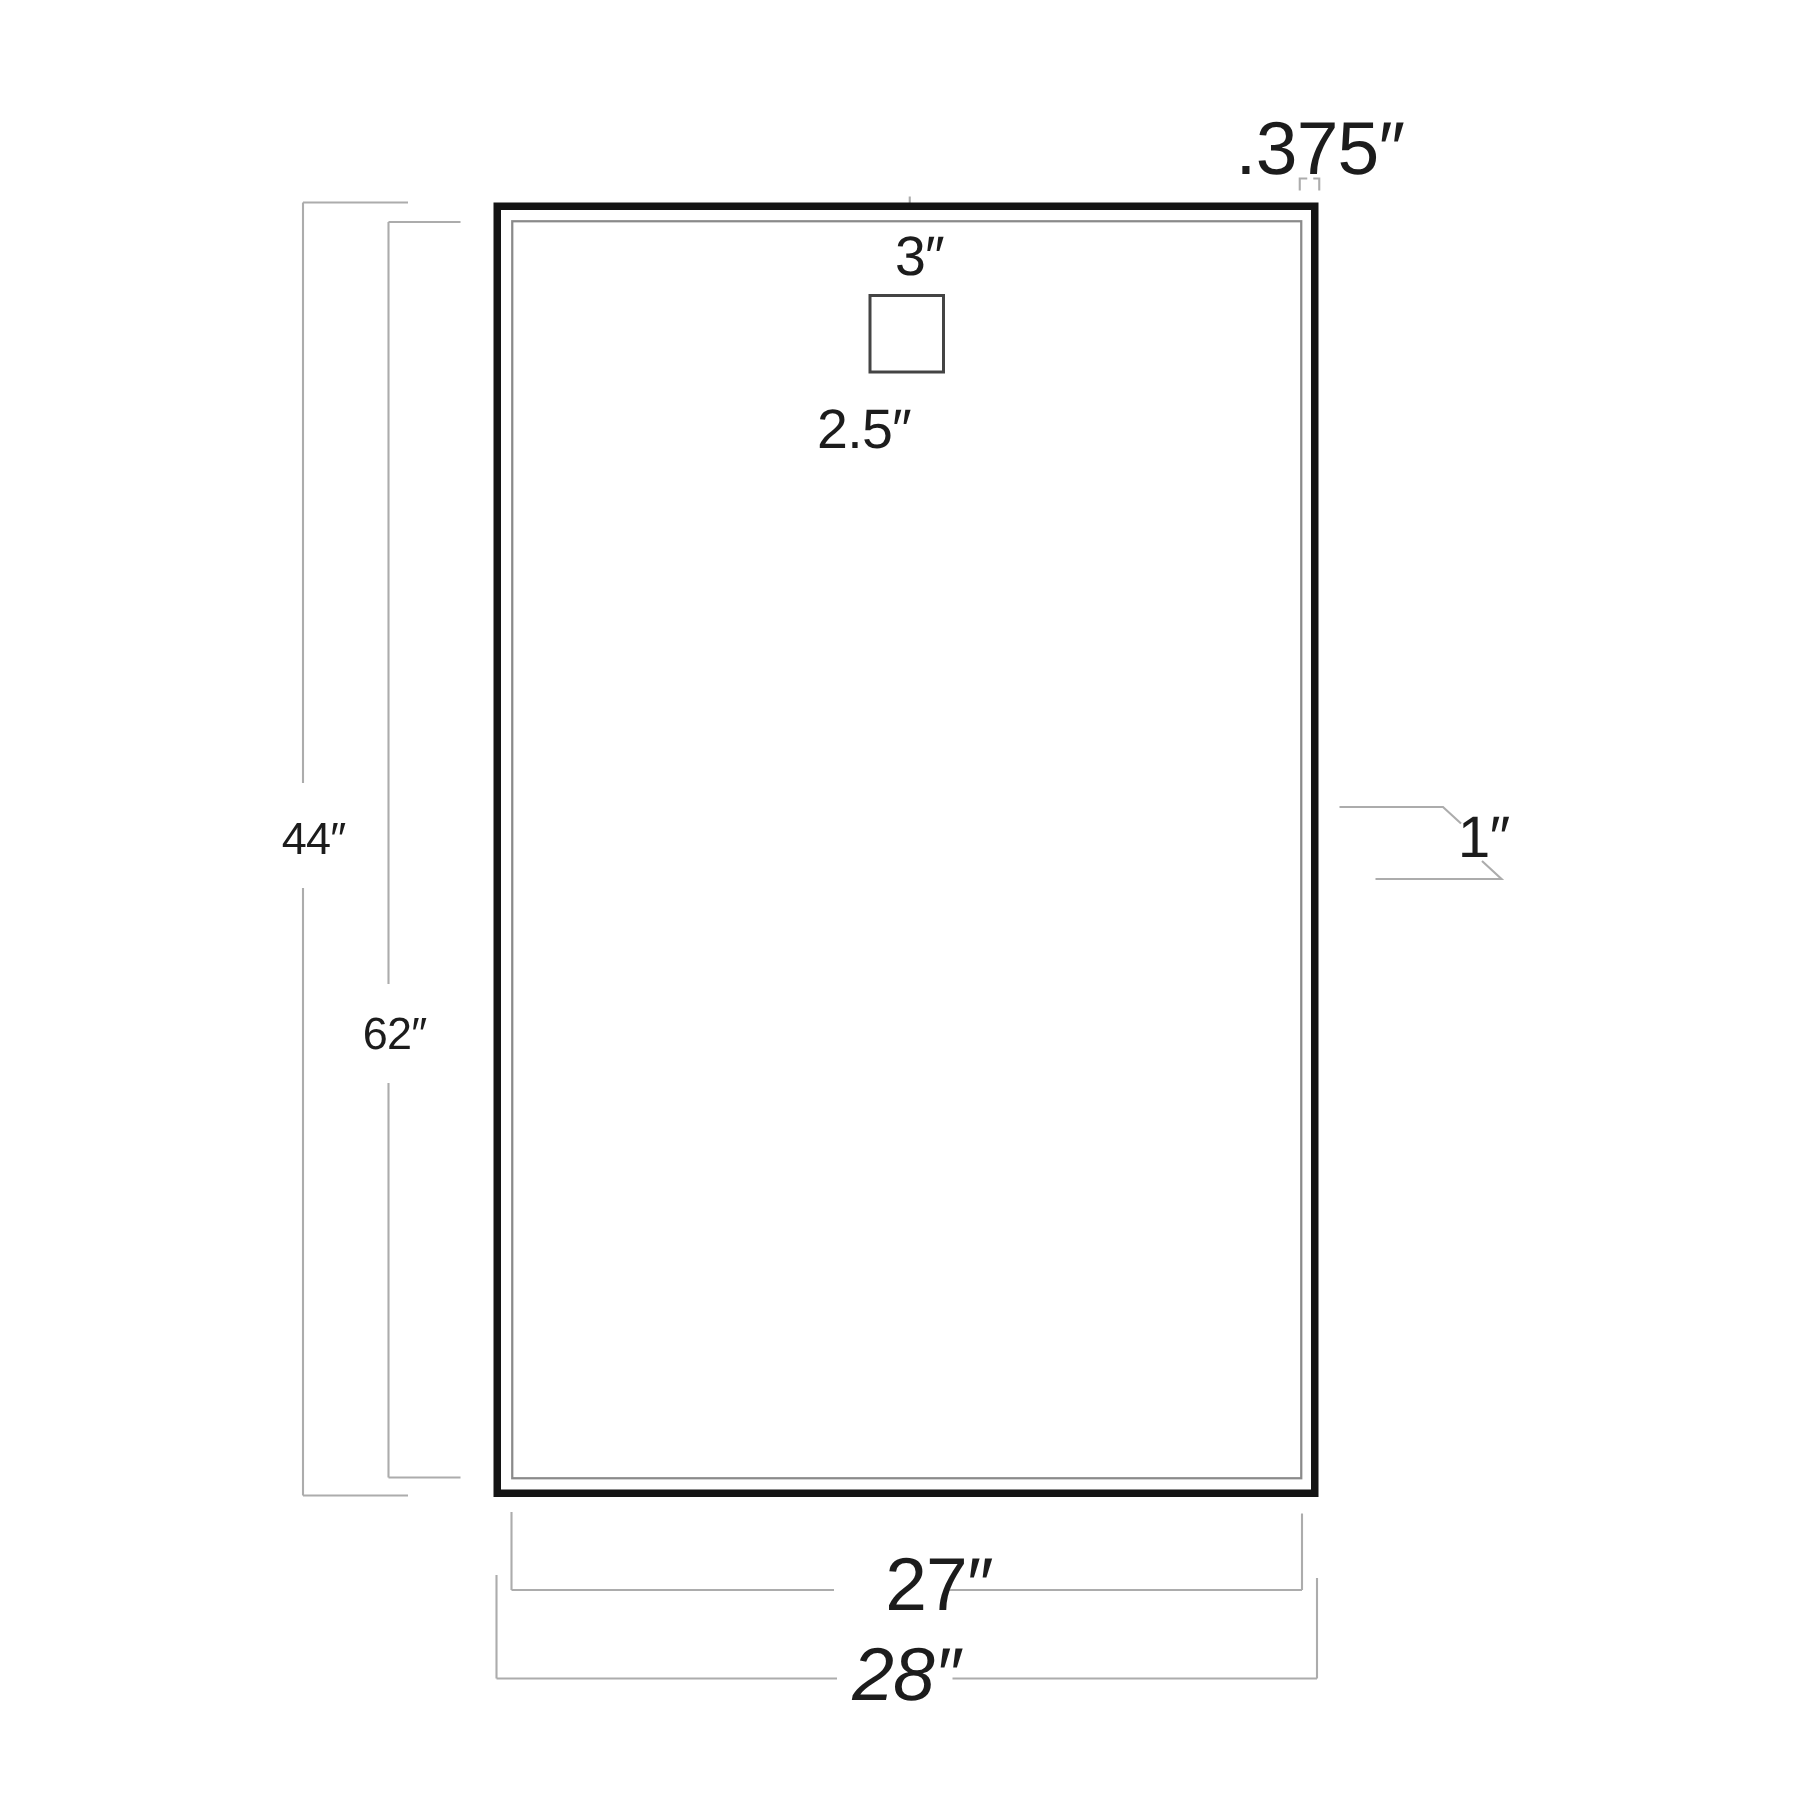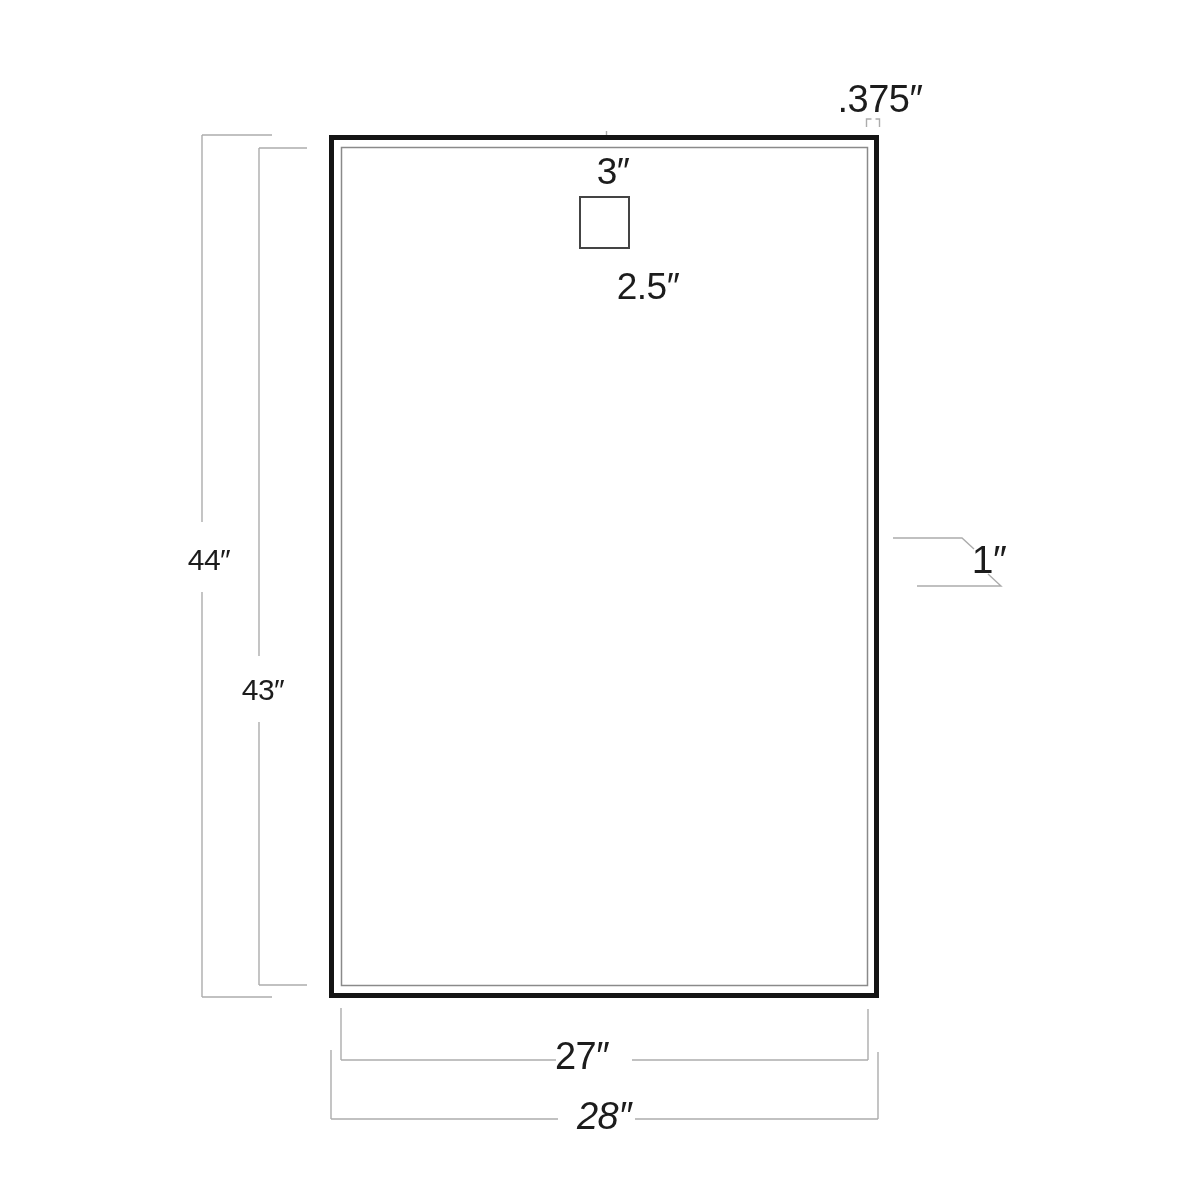--- a/index.html
+++ b/index.html
@@ -23,21 +23,21 @@
   .dim-label {
     position: absolute;
     transform: translate(-50%, -50%);
     color: #1c1c1c;
     white-space: nowrap;
     line-height: 1;
     letter-spacing: -0.5px;
   }
   .sz-xl { font-size: 30px; }
   .sz-lg { font-size: 39px; }
-  .sz-md { font-size: 38px; }
+  .sz-md { font-size: 50px; }
   .sz-sm { font-size: 37px; }
 </style>
 </head>
 <body>
 
 <div id="canvas">
 
   <svg id="drawing" width="1200" height="1200" viewBox="0 0 1200 1200">
 
     <g stroke="#acacac" stroke-width="1.4" fill="none">
@@ -79,25 +79,25 @@
 
     <rect x="341.5" y="147.5" width="526" height="838" fill="none" stroke="#8a8a8a" stroke-width="1.5"></rect>
 
     <rect x="580" y="197" width="49" height="51" fill="#ffffff" stroke="#444444" stroke-width="2"></rect>
   </svg>
 
   <div class="dim-label sz-md" style="left:880px; top:99px;">.375″</div>
 
   <div class="dim-label sz-sm" style="left:613px; top:171px;">3″</div>
 
-  <div class="dim-label sz-sm" style="left:648px; top:286px;">2.5″</div>
+  <div class="dim-label sz-sm" style="left:576px; top:286px;">2.5″</div>
 
   <div class="dim-label sz-xl" style="left:209px; top:560px;">44″</div>
 
-  <div class="dim-label sz-xl" style="left:263px; top:690px;">43″</div>
+  <div class="dim-label sz-xl" style="left:263px; top:690px;">62″</div>
 
   <div class="dim-label sz-lg" style="left:989px; top:559px;">1″</div>
 
-  <div class="dim-label sz-md" style="left:582px; top:1056px;">27″</div>
+  <div class="dim-label sz-md" style="left:626px; top:1056px;">27″</div>
 
   <div class="dim-label sz-md" style="left:604px; top:1116px;font-style:italic;">28″</div>
 
 </div>
 
 </body></html>

